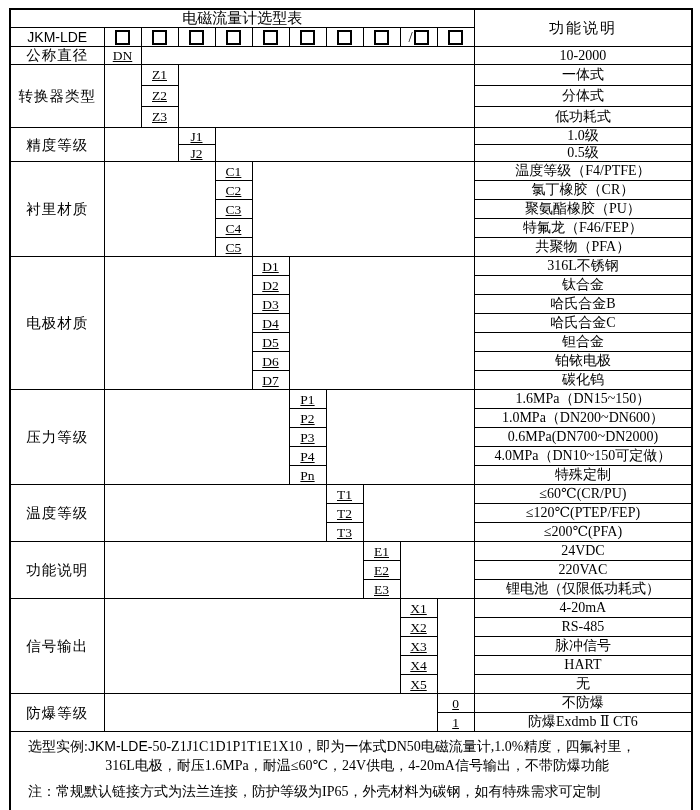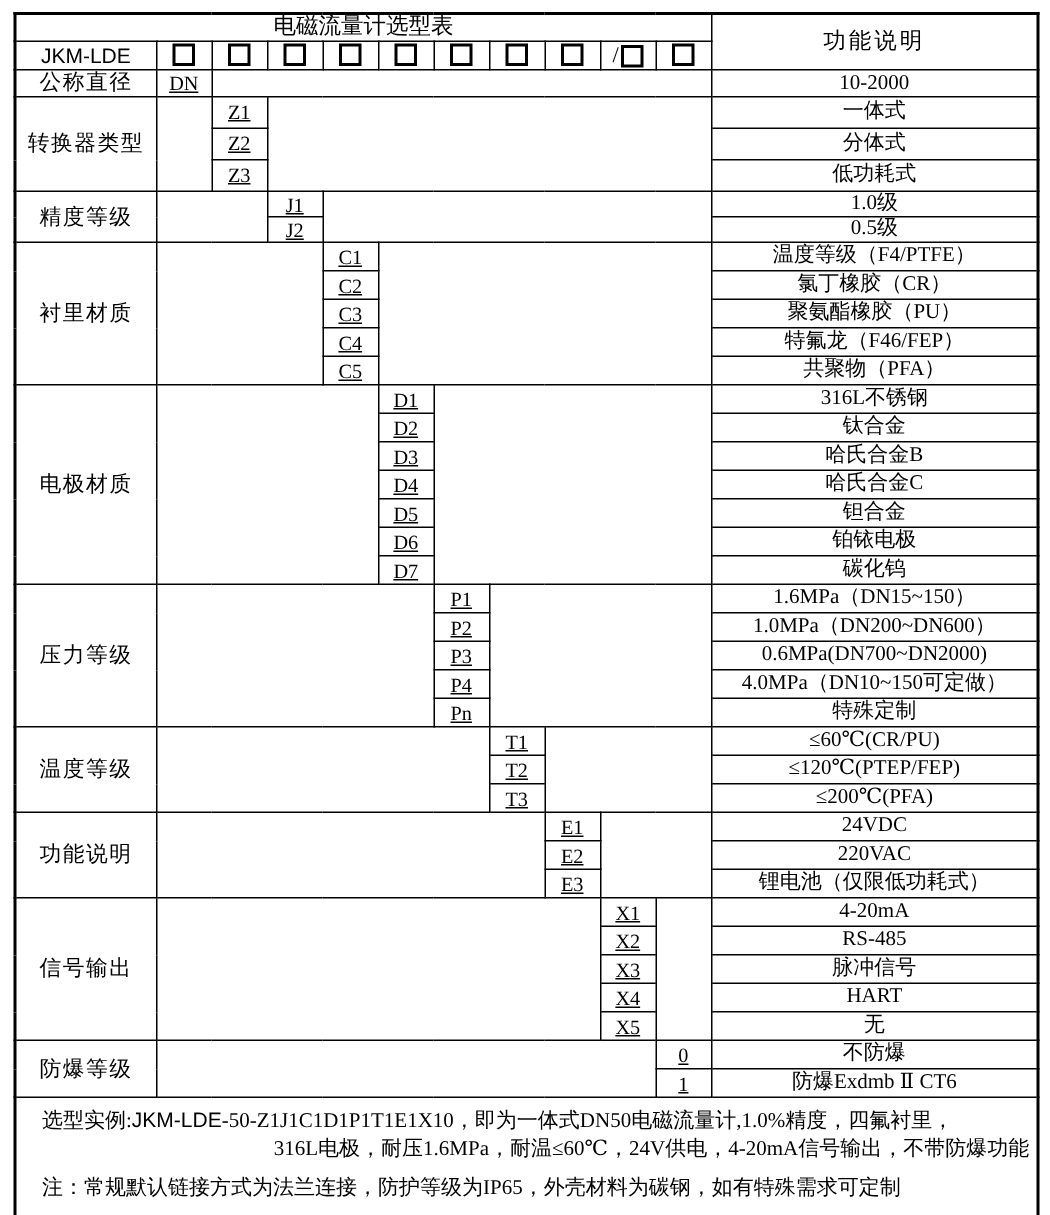--- a/index.html
+++ b/index.html
@@ -42,21 +42,21 @@
   }
   .slash{font-size:15px;margin-right:1px;vertical-align:middle;}
   .footer-cell{
     text-align:left;
     vertical-align:top;
     padding:5px 5px 3px 17px;
     white-space:normal;
     font-size:14px;
     line-height:1.35;
   }
-  .ex2{text-align:right;}
+  .ex2{text-align:center;}
   .note{margin-top:7px;}
 </style>
 </head>
 <body>
 
 <div class="wrap">
   <table>
     <colgroup>
       <col style="width:94px">
       <col style="width:37px">

